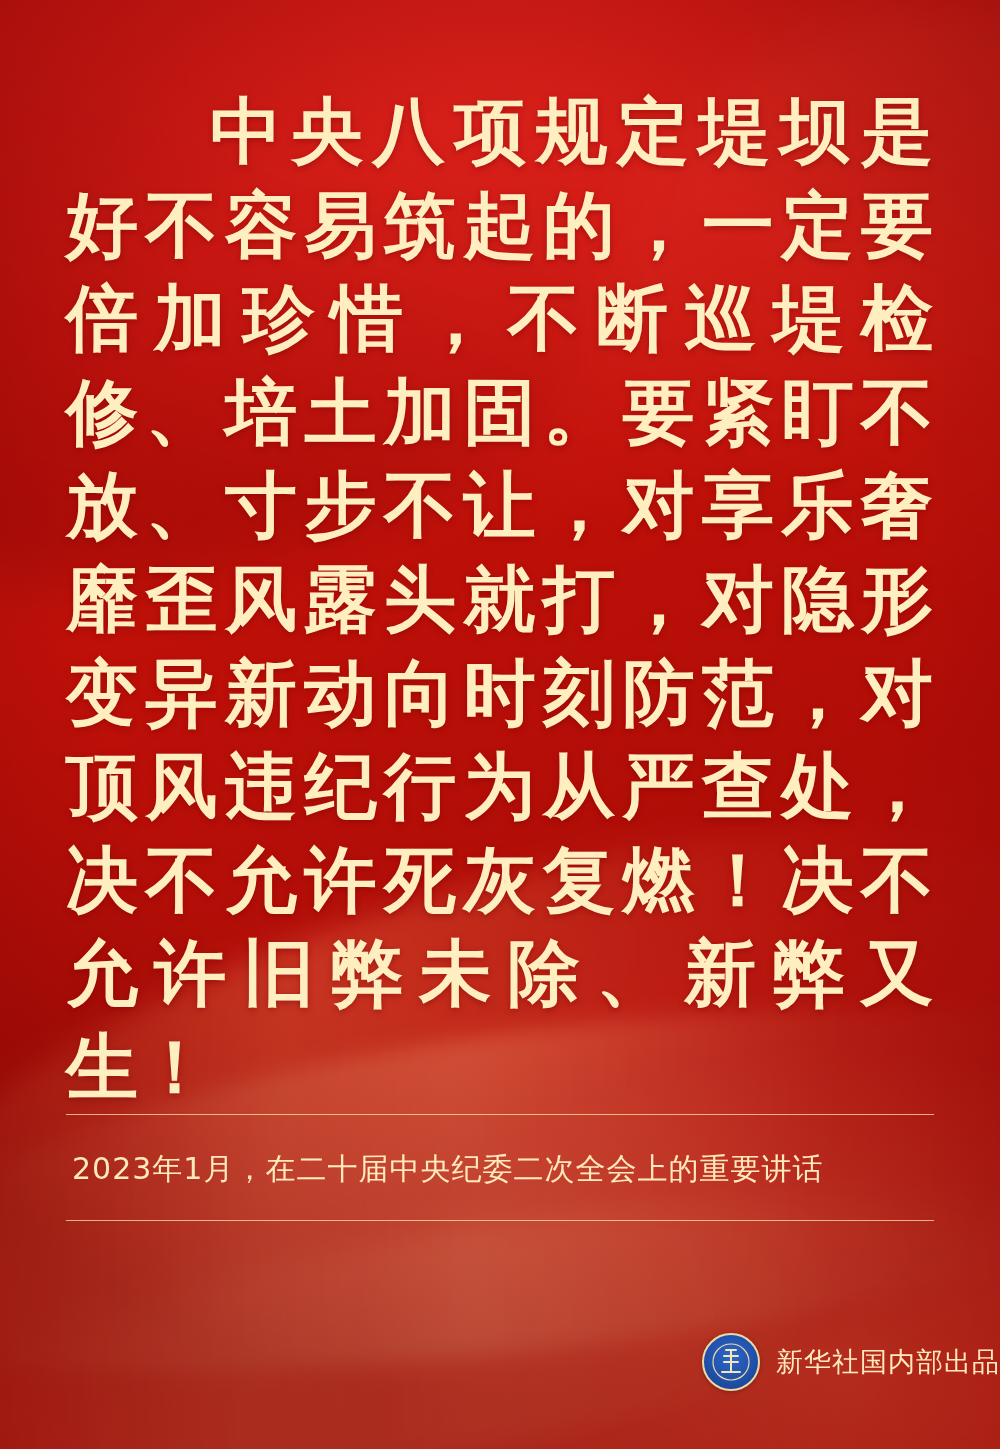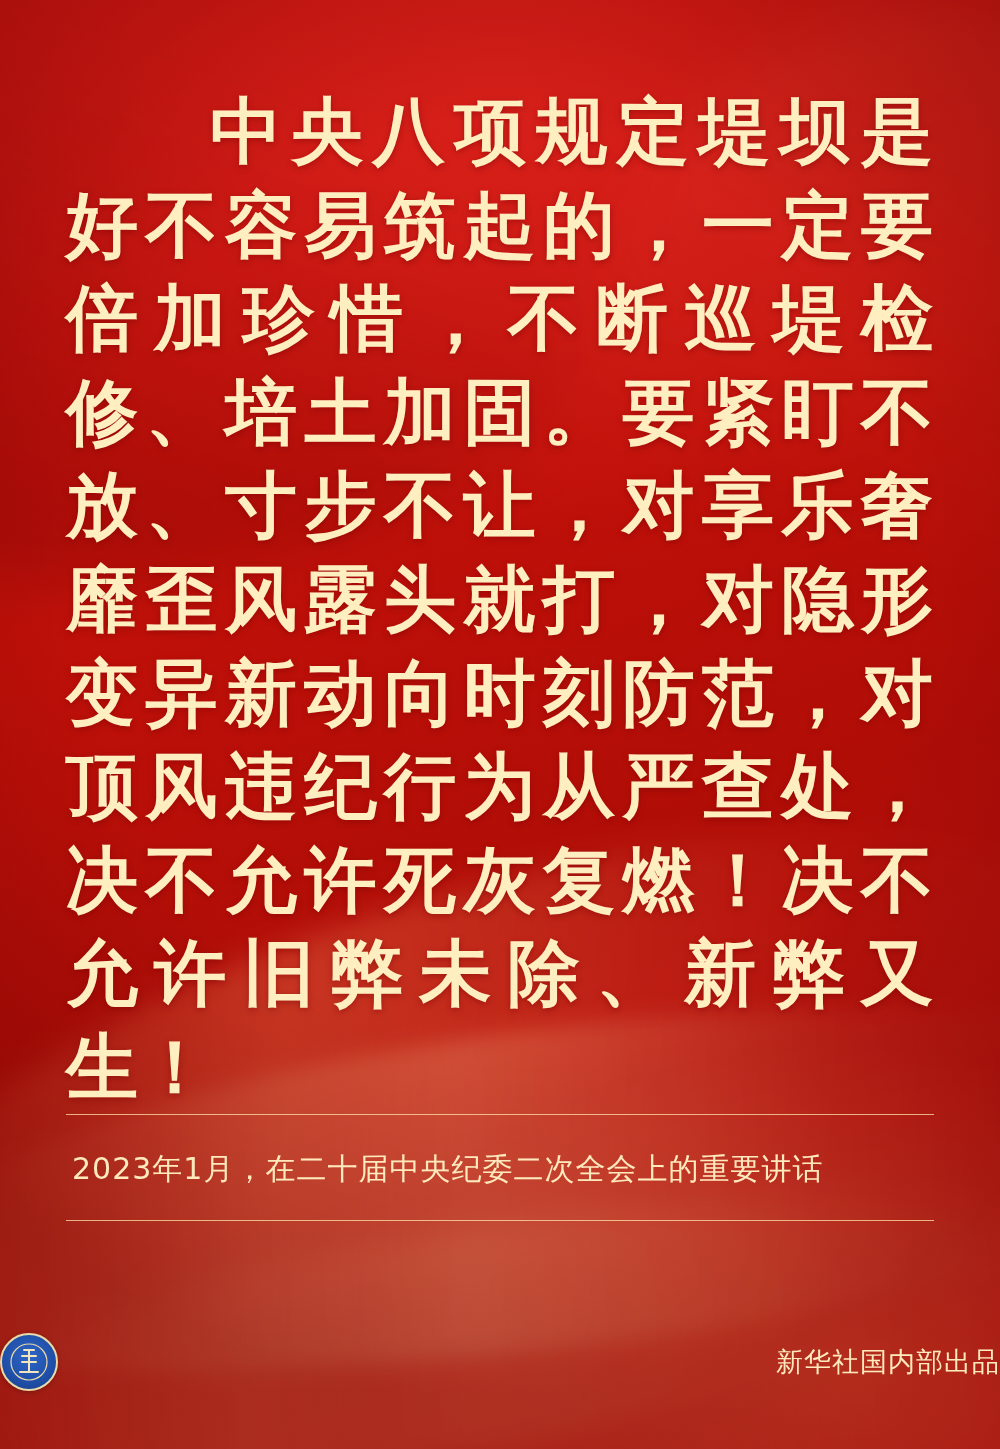--- a/index.html
+++ b/index.html
@@ -122,21 +122,21 @@
   }
 
   .footer {
     position: absolute;
     left: 0;
     right: 0;
     bottom: 58px;
     z-index: 4;
     display: flex;
     align-items: center;
-    justify-content: space-between;
+    justify-content: flex-end;
     gap: 16px;
   }
   .logo {
     width: 54px;
     height: 54px;
     border-radius: 50%;
     background: radial-gradient(circle at 50% 40%, #2e66c8 0%, #1f4fa8 60%, #173d85 100%);
     border: 2px solid #e8d9a8;
     display: flex;
     align-items: center;

